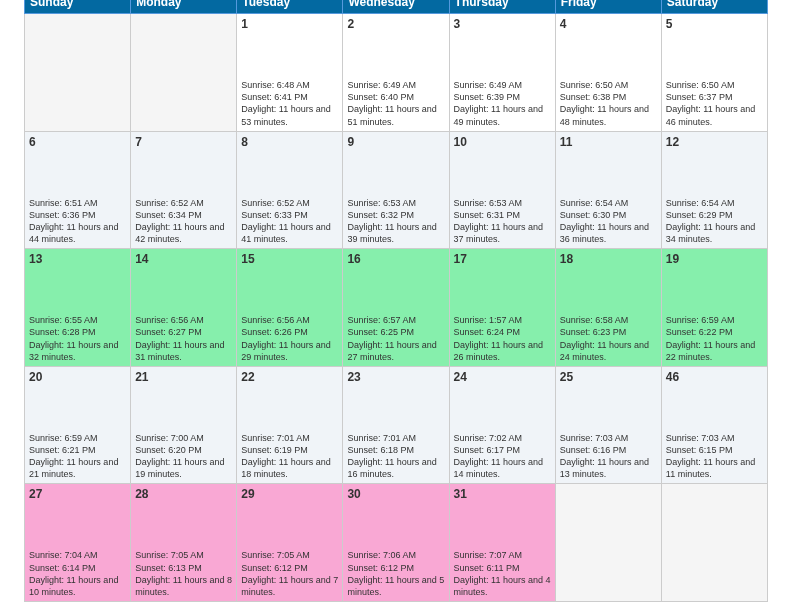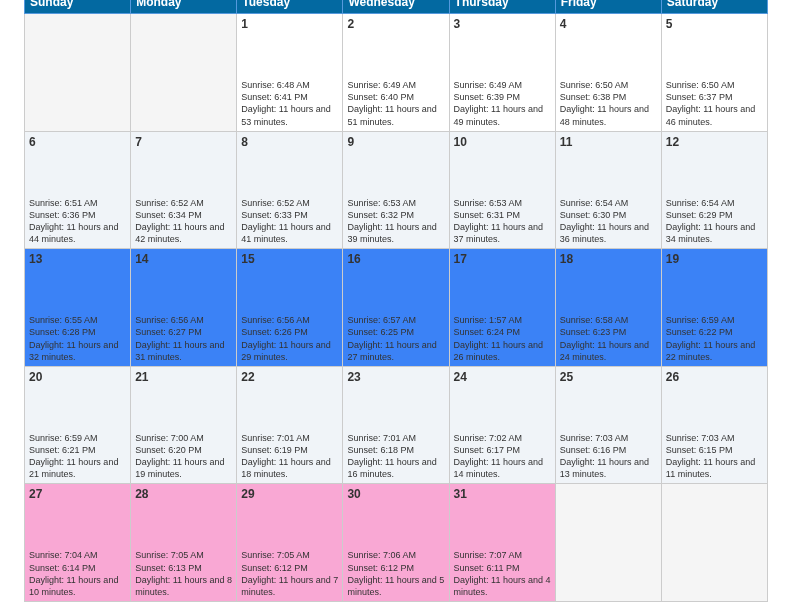--- a/index.html
+++ b/index.html
@@ -202,21 +202,21 @@
 Sunset: 6:30 PM
 Daylight: 11 hours and 36 minutes.</div>
           </td>
           <td>
             <span class="day-number">12</span>
             <div class="day-info">Sunrise: 6:54 AM
 Sunset: 6:29 PM
 Daylight: 11 hours and 34 minutes.</div>
           </td>
         </tr>
-        <tr style="background: #3b82f6;">
+        <tr style="background: #86efac;">
           <td>
             <span class="day-number">13</span>
             <div class="day-info">Sunrise: 6:55 AM
 Sunset: 6:28 PM
 Daylight: 11 hours and 32 minutes.</div>
           </td>
           <td>
             <span class="day-number">14</span>
             <div class="day-info">Sunrise: 6:56 AM
 Sunset: 6:27 PM
@@ -284,21 +284,21 @@
 Sunset: 6:17 PM
 Daylight: 11 hours and 14 minutes.</div>
           </td>
           <td>
             <span class="day-number">25</span>
             <div class="day-info">Sunrise: 7:03 AM
 Sunset: 6:16 PM
 Daylight: 11 hours and 13 minutes.</div>
           </td>
           <td>
-            <span class="day-number">26</span>
+            <span class="day-number">46</span>
             <div class="day-info">Sunrise: 7:03 AM
 Sunset: 6:15 PM
 Daylight: 11 hours and 11 minutes.</div>
           </td>
         </tr>
         <tr style="background: #f9a8d4;">
           <td>
             <span class="day-number">27</span>
             <div class="day-info">Sunrise: 7:04 AM
 Sunset: 6:14 PM

